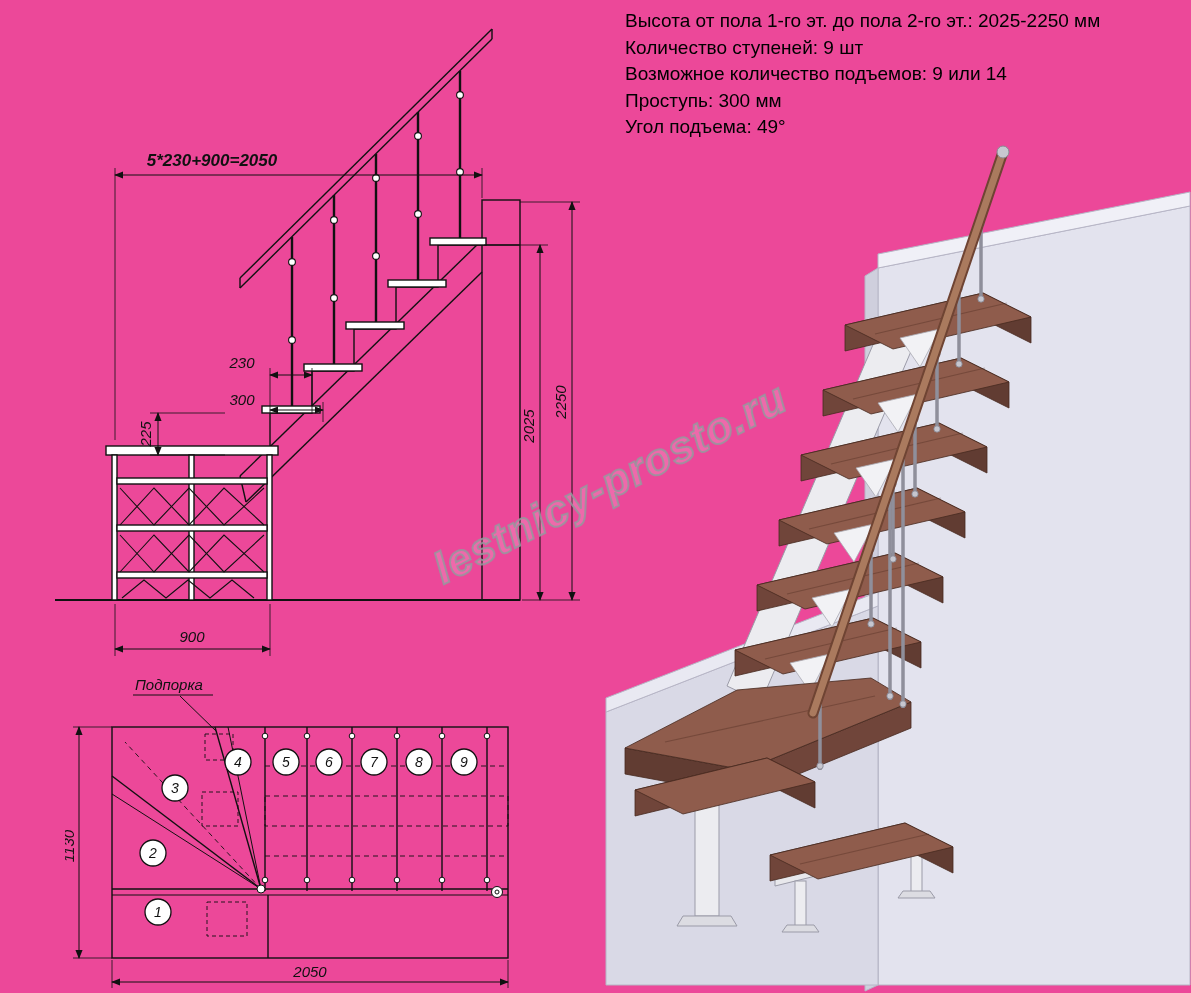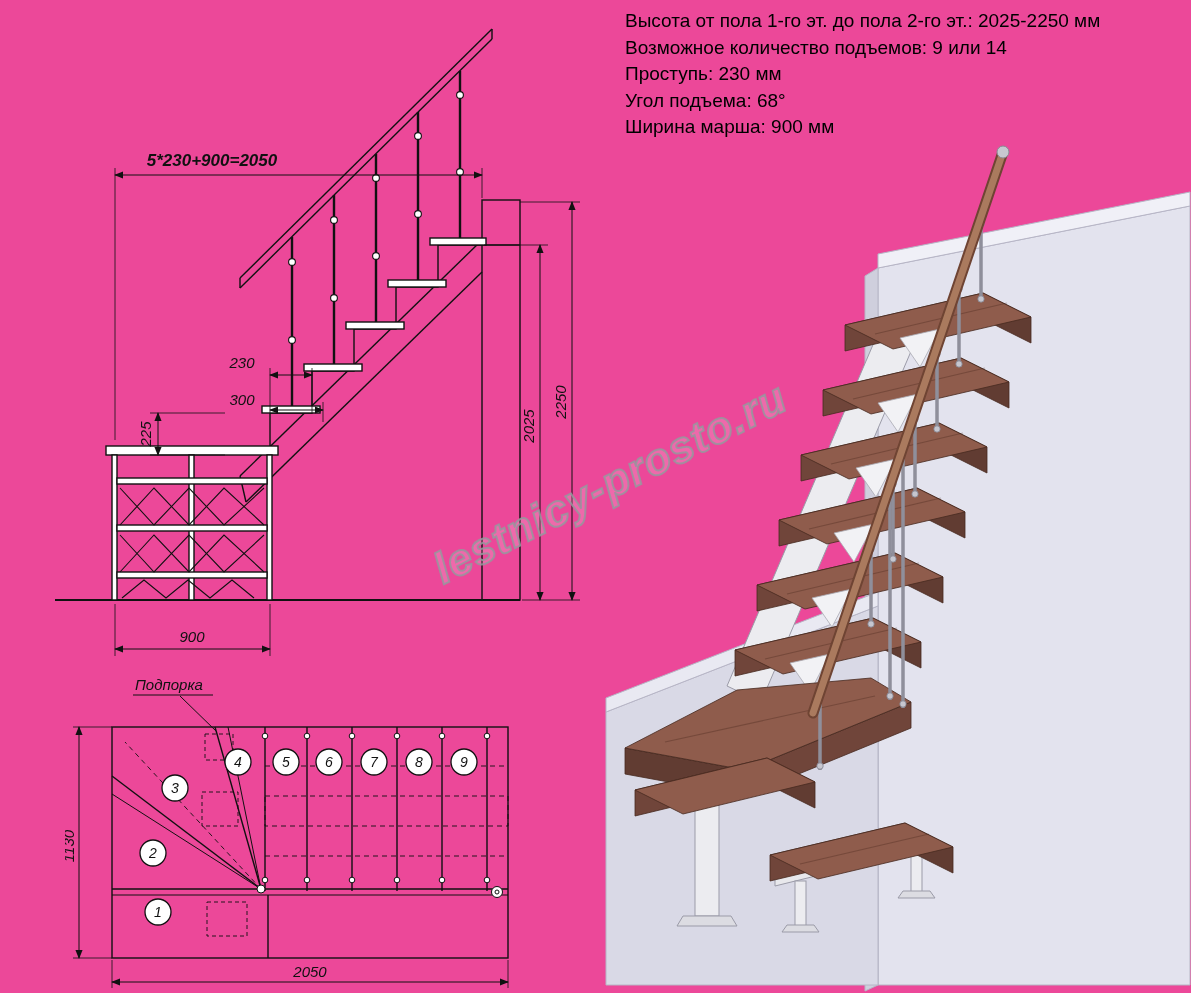--- a/index.html
+++ b/index.html
@@ -17,24 +17,24 @@
     color:rgba(255,255,255,0.18);-webkit-text-stroke:2px rgba(150,150,158,0.85);
     transform:rotate(-27deg);pointer-events:none;z-index:50;}
 </style>
 </head>
 <body>
 
 <div id="stage">
 
   <div id="specs" class="abs">
     <div>Высота от пола 1-го эт. до пола 2-го эт.: 2025-2250 мм</div>
+    <div>Количество ступеней: 9 шт</div>
     <div>Возможное количество подъемов: 9 или 14</div>
-    <div>Проступь: 230 мм</div>
-    <div>Угол подъема: 68°</div>
-    <div>Ширина марша: 900 мм</div>
+    <div>Проступь: 300 мм</div>
+    <div>Угол подъема: 49°</div>
   </div>
 
   <svg class="abs" style="left:40px;top:10px" width="560" height="660" viewBox="0 0 560 660">
     <defs>
       <marker id="ar" viewBox="0 0 10 10" refX="9" refY="5" markerWidth="9" markerHeight="9" orient="auto-start-reverse">
         <path d="M0,1 L10,5 L0,9 z" fill="#111"></path>
       </marker>
     </defs>
 
     <g stroke="#111" fill="none" stroke-width="1.4">

